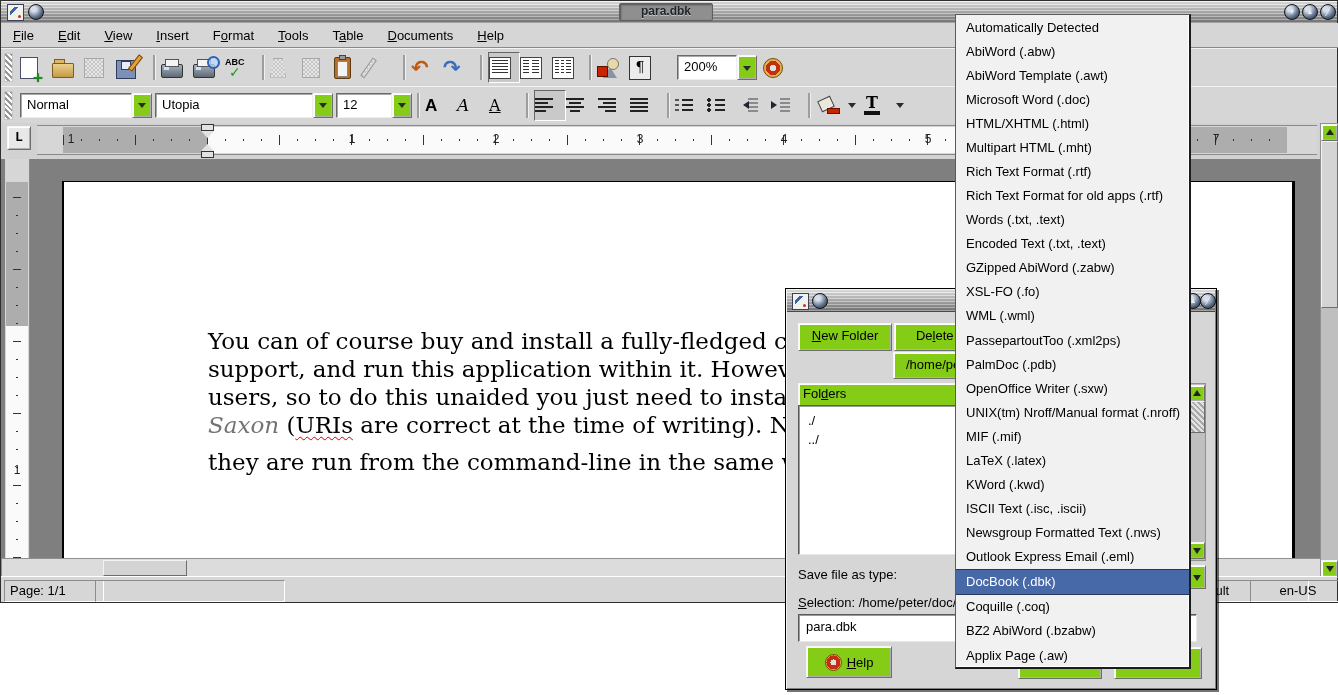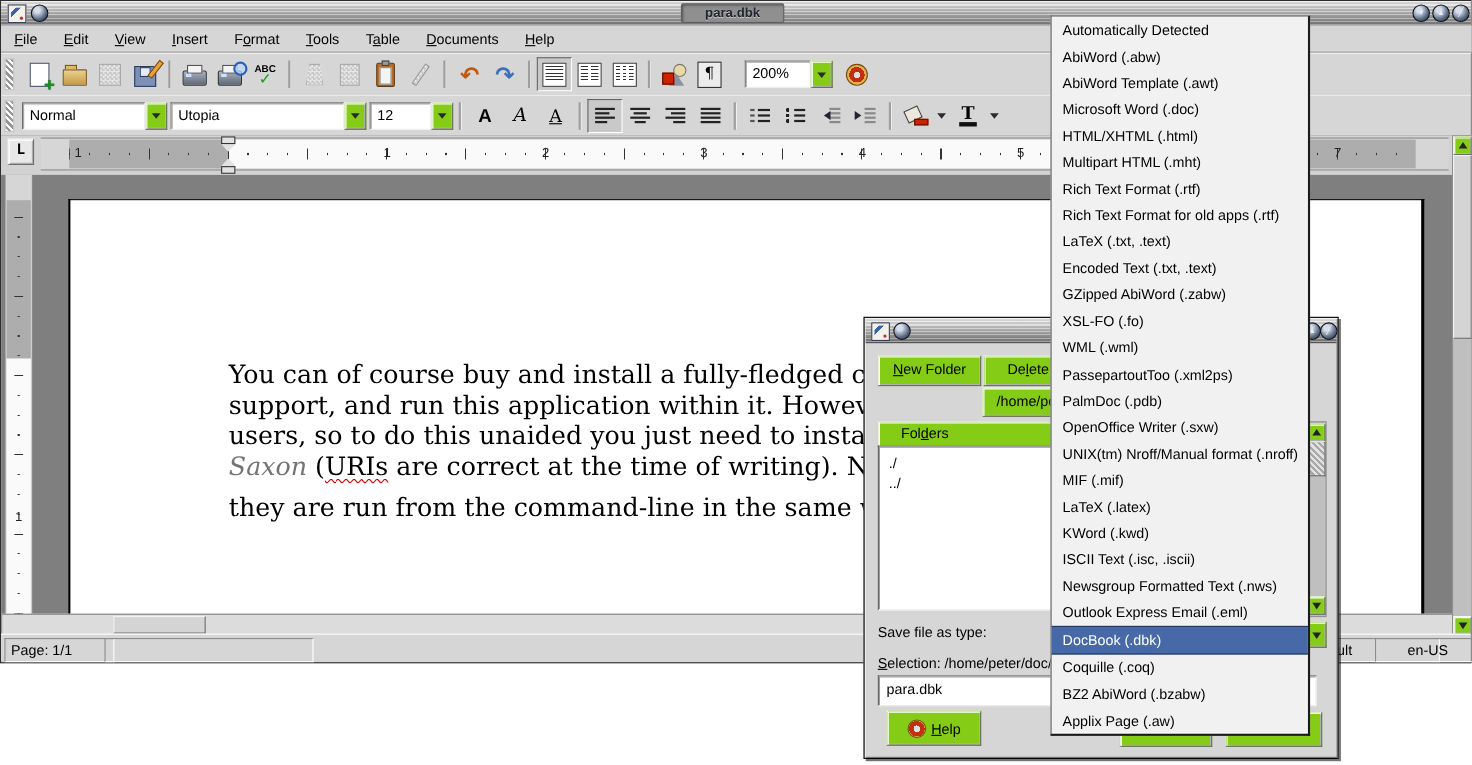--- a/index.html
+++ b/index.html
@@ -28,21 +28,21 @@
   .app-icon{width:15px;height:15px;background:#f2f1ea;border:1px solid #39405c;position:relative;}
   .app-icon::after{content:"";position:absolute;left:2px;top:2px;width:10px;height:10px;
      background:linear-gradient(135deg,transparent 0 3px,#3a62b0 3px 6px,transparent 6px);}
   .app-icon::before{content:"";position:absolute;right:2px;bottom:2px;width:3px;height:3px;
      background:#b33;border-radius:50%;}
 
   
   .bar{display:flex;align-items:center;background:#d6d6d6;border-top:1px solid #f2f2f2;}
   .grip{width:7px;height:27px;margin:0 7px 0 3px;border:1px solid #c6c6c6;
      background:repeating-linear-gradient(45deg,#fafafa 0 2px,#969696 2px 4px);}
-  .tbtn{width:32px;height:31px;display:flex;align-items:center;justify-content:center;flex:none;}
+  .tbtn{width:32px;height:31px;display:flex;align-items:center;justify-content:flex-start;flex:none;}
   .tbtn.pressed{border:1px solid;border-color:#666 #fff #fff #666;background:#c9c9c9;width:30px;height:29px;}
   .tsep{width:2px;height:25px;background:#9e9e9e;border-right:1px solid #f0f0f0;margin:0 5px;flex:none;}
   .combo{display:flex;flex:none;height:25px;}
   .combo .field{background:#fff;border:1px solid;border-color:#6a6a6a #eee #eee #6a6a6a;
      box-shadow:inset 1px 1px 0 #a8a8a8;padding:3px 6px 0 6px;flex:1;white-space:nowrap;overflow:hidden;}
   .combo .cbtn{width:18px;flex:none;display:flex;align-items:center;justify-content:center;}
   .arr-d{width:0;height:0;border:4px solid transparent;border-top:5px solid #2a2a2a;margin-top:5px;}
 
   
   .i-new{width:16px;height:20px;background:#fff;border:1px solid #49506a;position:relative;}
@@ -442,21 +442,21 @@
       <div class="abs cbtnr" style="left:25px;top:3px;"></div>
       <div class="abs cbtnr" style="left:398px;top:3px;">▴</div>
       <div class="abs cbtnr" style="left:413px;top:3px;">╱</div>
     </div>
 
     <div class="abs out btn-label" style="left:12px;top:34px;width:92px;height:26px;line-height:24px;"><u>N</u>ew Folder</div>
     <div class="abs out btn-label" style="left:108px;top:34px;width:104px;height:26px;line-height:24px;">De<u>l</u>ete File</div>
 
     <div class="abs out" style="left:107px;top:63px;width:218px;height:25px;line-height:23px;padding-left:12px;white-space:nowrap;overflow:hidden;">/home/pe</div>
 
-    <div class="abs out" style="left:12px;top:94px;width:188px;height:22px;line-height:20px;padding-left:20px;">Fol<u>d</u>ers</div>
+    <div class="abs out" style="left:12px;top:94px;width:188px;height:22px;line-height:20px;padding-left:4px;">Fol<u>d</u>ers</div>
     <div class="abs entry" style="left:12px;top:116px;width:188px;height:143px;padding-top:5px;">
 
     <div style="padding:2px 0 2px 9px;">./</div>
         <div style="padding:2px 0 2px 9px;">../</div>
       </div>
 
     <div class="abs out" style="left:204px;top:94px;width:182px;height:22px;"></div>
     <div class="abs entry" style="left:204px;top:116px;width:182px;height:143px;"></div>
 
     <div class="abs sbtrack" style="left:402px;top:94px;width:16px;height:176px;">
@@ -490,21 +490,21 @@
   <div class="abs" id="format-dropdown" style="left:955px;top:14px;width:233px;height:652px;z-index:30;">
 
   <div class="dd-item">Automatically Detected</div>
       <div class="dd-item">AbiWord (.abw)</div>
       <div class="dd-item">AbiWord Template (.awt)</div>
       <div class="dd-item">Microsoft Word (.doc)</div>
       <div class="dd-item">HTML/XHTML (.html)</div>
       <div class="dd-item">Multipart HTML (.mht)</div>
       <div class="dd-item">Rich Text Format (.rtf)</div>
       <div class="dd-item">Rich Text Format for old apps (.rtf)</div>
-      <div class="dd-item">LaTeX (.txt, .text)</div>
+      <div class="dd-item">Words (.txt, .text)</div>
       <div class="dd-item">Encoded Text (.txt, .text)</div>
       <div class="dd-item">GZipped AbiWord (.zabw)</div>
       <div class="dd-item">XSL-FO (.fo)</div>
       <div class="dd-item">WML (.wml)</div>
       <div class="dd-item">PassepartoutToo (.xml2ps)</div>
       <div class="dd-item">PalmDoc (.pdb)</div>
       <div class="dd-item">OpenOffice Writer (.sxw)</div>
       <div class="dd-item">UNIX(tm) Nroff/Manual format (.nroff)</div>
       <div class="dd-item">MIF (.mif)</div>
       <div class="dd-item">LaTeX (.latex)</div>

